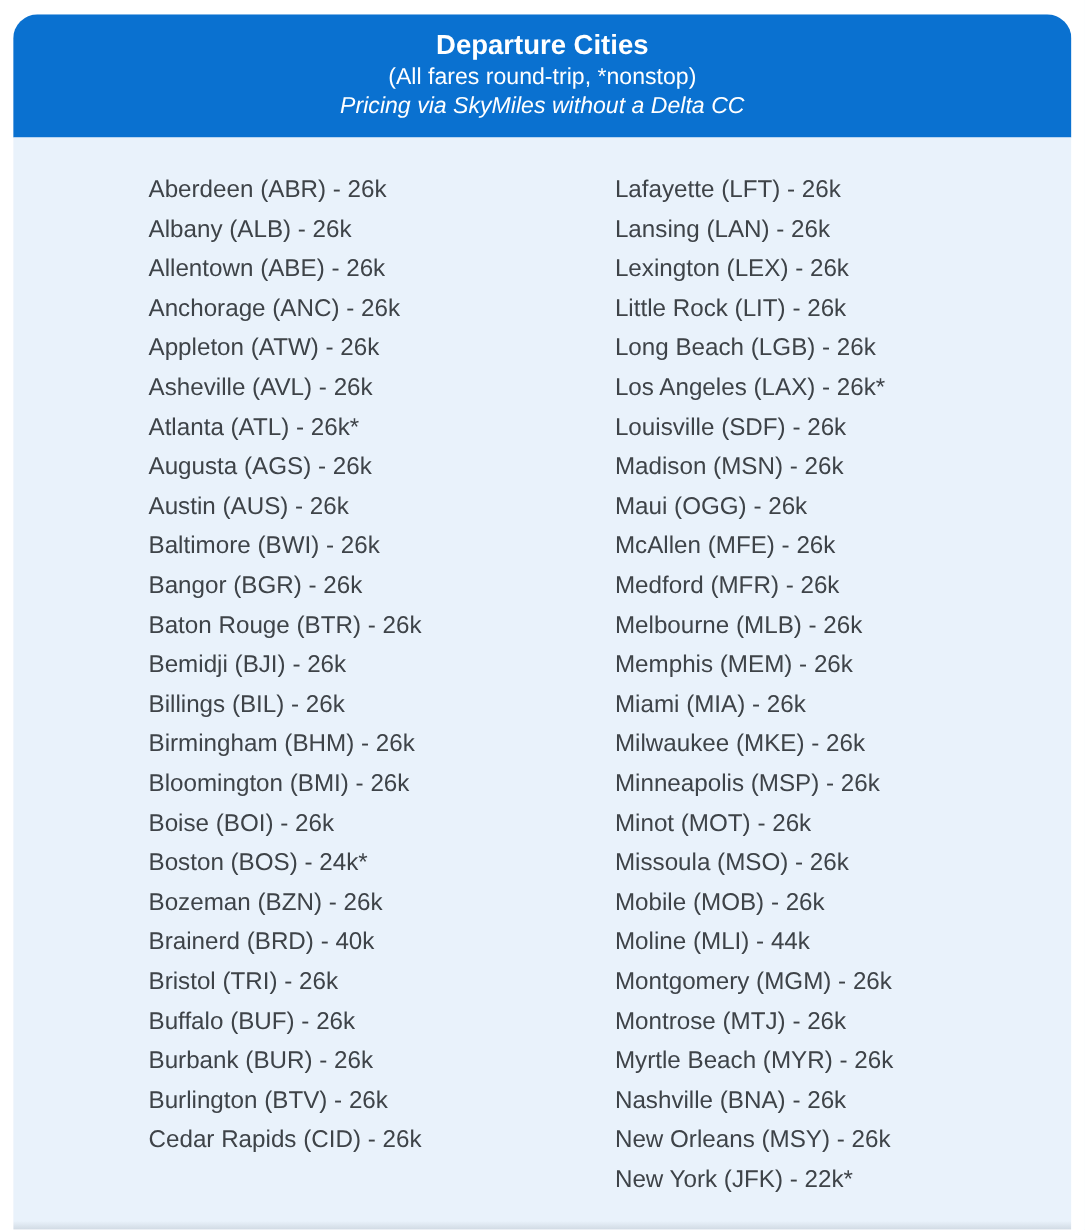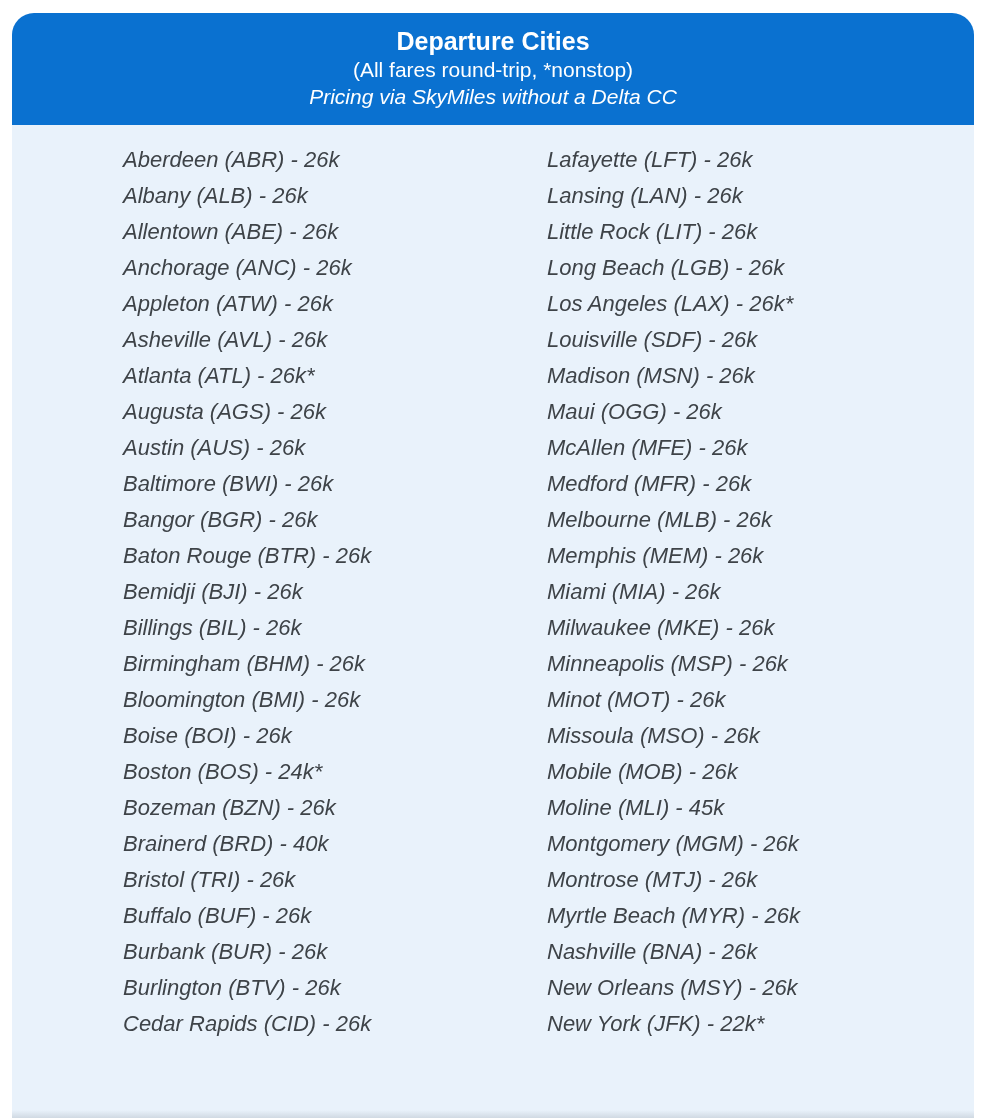--- a/index.html
+++ b/index.html
@@ -56,23 +56,22 @@
     position: relative;
     padding: 17px 0 0 111px;
     overflow: hidden;
   }
   .columns {
     display: grid;
     grid-template-columns: 424px 1fr;
   }
   ul.city-list {
     list-style: none;
-    margin: 0;
+    margin: 12px;
     padding: 0;
-    font-style: italic;
   }
   ul.city-list li.entry {
     font-size: 22px;
     line-height: 36px;
     color: #3e4348;
     white-space: nowrap;
   }
   .bottom-fade {
     position: absolute;
     left: 0;
@@ -118,37 +117,38 @@
             <li class="entry">Brainerd (BRD) - 40k</li>
             <li class="entry">Bristol (TRI) - 26k</li>
             <li class="entry">Buffalo (BUF) - 26k</li>
             <li class="entry">Burbank (BUR) - 26k</li>
             <li class="entry">Burlington (BTV) - 26k</li>
             <li class="entry">Cedar Rapids (CID) - 26k</li>
           </ul>
         <ul class="city-list">
             <li class="entry">Lafayette (LFT) - 26k</li>
             <li class="entry">Lansing (LAN) - 26k</li>
+            <li class="entry">Lexington (LEX) - 26k</li>
             <li class="entry">Little Rock (LIT) - 26k</li>
             <li class="entry">Long Beach (LGB) - 26k</li>
             <li class="entry">Los Angeles (LAX) - 26k*</li>
             <li class="entry">Louisville (SDF) - 26k</li>
             <li class="entry">Madison (MSN) - 26k</li>
             <li class="entry">Maui (OGG) - 26k</li>
             <li class="entry">McAllen (MFE) - 26k</li>
             <li class="entry">Medford (MFR) - 26k</li>
             <li class="entry">Melbourne (MLB) - 26k</li>
             <li class="entry">Memphis (MEM) - 26k</li>
             <li class="entry">Miami (MIA) - 26k</li>
             <li class="entry">Milwaukee (MKE) - 26k</li>
             <li class="entry">Minneapolis (MSP) - 26k</li>
             <li class="entry">Minot (MOT) - 26k</li>
             <li class="entry">Missoula (MSO) - 26k</li>
             <li class="entry">Mobile (MOB) - 26k</li>
-            <li class="entry">Moline (MLI) - 45k</li>
+            <li class="entry">Moline (MLI) - 44k</li>
             <li class="entry">Montgomery (MGM) - 26k</li>
             <li class="entry">Montrose (MTJ) - 26k</li>
             <li class="entry">Myrtle Beach (MYR) - 26k</li>
             <li class="entry">Nashville (BNA) - 26k</li>
             <li class="entry">New Orleans (MSY) - 26k</li>
             <li class="entry">New York (JFK) - 22k*</li>
           </ul>
       </div>
       <div class="bottom-fade"></div>
     </div>

